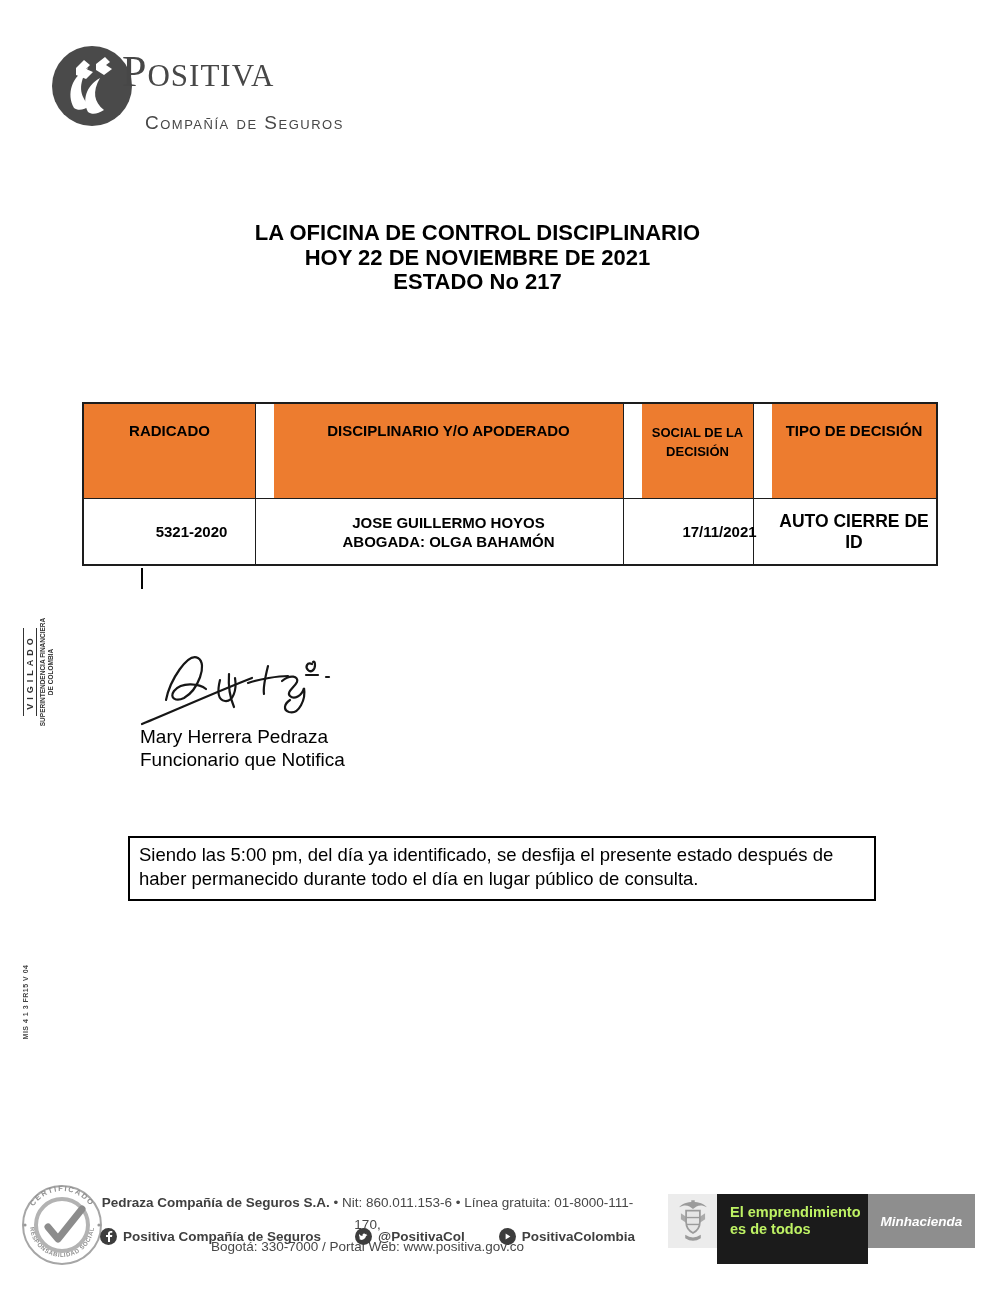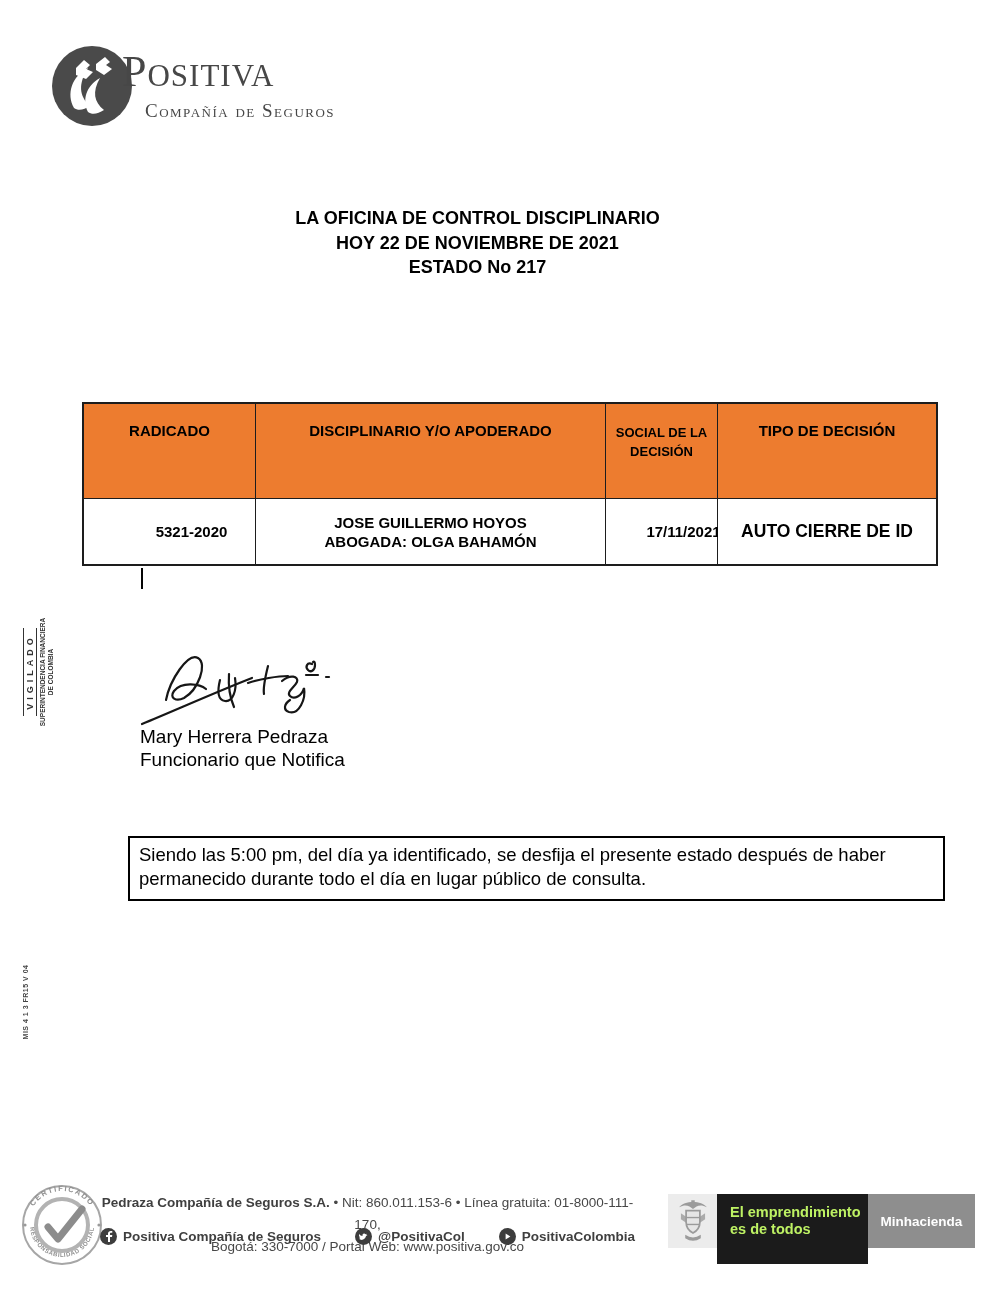--- a/index.html
+++ b/index.html
@@ -3,28 +3,28 @@
 <meta charset="utf-8">
 <style>
   html,body{margin:0;padding:0;background:#ffffff;}
   body{width:1000px;height:1294px;position:relative;font-family:"Liberation Sans",sans-serif;color:#000;}
   .abs{position:absolute;}
 
   
   .logo-wrap{left:48px;top:40px;width:300px;height:95px;}
   .logo-circle{position:absolute;left:0;top:2px;}
   .logo-word{position:absolute;left:74px;top:6px;font-family:"Liberation Serif",serif;font-size:44px;letter-spacing:1px;color:#474747;font-weight:500;}
-  .logo-sub{position:absolute;left:97px;top:60px;font-family:Liberation Serif, serif;font-variant:small-caps;font-size:19px;letter-spacing:1.5px;color:#474747;}
+  .logo-sub{position:absolute;left:97px;top:72px;font-family:Liberation Sans, sans-serif;font-variant:small-caps;font-size:19px;letter-spacing:1.5px;color:#474747;}
 
   
-  .title-block{left:0;top:206px;width:955px;text-align:center;font-weight:bold;font-size:18px;line-height:24.5px;}
+  .title-block{left:0;top:221px;width:955px;text-align:center;font-weight:bold;font-size:22px;line-height:24.5px;}
 
   
   .doc-table{left:82px;top:402px;width:856px;border:2px solid #1d1d1d;box-sizing:border-box;}
-  .tr{display:flex;}
+  .tr{display:flex;gap:18px;}
   .tr.head{height:94px;border-bottom:1.5px solid #1d1d1d;}
   .tr.body{height:65px;}
   .cell{box-sizing:border-box;border-right:1.5px solid #1d1d1d;display:flex;flex-direction:column;align-items:center;text-align:center;}
   .cell:last-child{border-right:none;}
   .c1{width:172px;} .c2{width:350px;} .c3{width:112px;} .c4{flex:1;}
   .tr.head .cell{background:#ED7C2F;font-weight:bold;font-size:15px;padding-top:18px;}
   .tr.head .c3{font-size:13px;line-height:19px;padding-top:19px;padding-left:6px;padding-right:6px;}
   .tr.body .cell{justify-content:center;font-weight:bold;background:#fff;}
   .tr.body .c1,.tr.body .c3{font-size:15px;padding-left:44px;}
   .tr.body .c2{font-size:15px;line-height:19px;}
@@ -37,33 +37,33 @@
   .sig-name{left:140px;top:726px;font-size:19px;}
   .sig-role{left:140px;top:749px;font-size:19px;font-weight:normal;}
 
   
   .vigilado{left:-47px;top:657px;width:170px;height:30px;transform:rotate(-90deg);transform-origin:center;display:flex;flex-direction:column;align-items:center;gap:2px;color:#333;}
   .vig-word{font-size:9px;font-weight:bold;letter-spacing:4px;border-top:1.2px solid #333;border-bottom:1.2px solid #333;padding:1px 6px;}
   .vig-sub{font-size:6.5px;line-height:7.5px;text-align:center;font-weight:bold;}
   .formcode{left:-18px;top:997px;width:90px;height:10px;transform:rotate(-90deg);transform-origin:center;font-size:7px;letter-spacing:.5px;color:#444;text-align:center;font-weight:bold;}
 
   
-  .notice{left:128px;top:836px;width:817px;box-sizing:border-box;border:2px solid #000;padding:5px 9px 8px 9px;font-size:18.5px;line-height:24px;}
+  .notice{left:128px;top:836px;width:748px;box-sizing:border-box;border:2px solid #000;padding:5px 9px 8px 9px;font-size:18.5px;line-height:24px;}
 
   
   .seal{left:20px;top:1183px;}
   .foot-text{left:95px;top:1192px;width:545px;text-align:center;font-size:13.5px;line-height:22px;color:#474747;}
   .foot-text b{color:#3f3f3f;}
   .social-row{left:95px;top:1228px;width:545px;display:flex;justify-content:center;gap:34px;align-items:flex-end;}
   .social-item{display:flex;align-items:center;gap:6px;font-size:13.5px;font-weight:bold;color:#3f3f3f;}
   .sicon{width:17px;height:17px;border-radius:50%;background:#3d3d3d;display:flex;align-items:center;justify-content:center;flex:none;}
   .sicon svg{display:block;}
   .gov-light{left:668px;top:1194px;width:49px;height:54px;background:#ececec;display:flex;align-items:center;justify-content:center;}
   .gov-black{left:717px;top:1194px;width:151px;height:70px;background:#1b1b1b;box-sizing:border-box;padding:10px 0 12px 13px;color:#bef264;font-weight:bold;font-size:14.5px;line-height:16.5px;}
-  .gov-gray{left:868px;top:1194px;width:107px;height:54px;background:#8e8e8e;display:flex;align-items:center;justify-content:center;color:#fff;font-size:13.5px;font-weight:bold;}
+  .gov-gray{left:868px;top:1194px;width:107px;height:54px;background:#8e8e8e;display:flex;align-items:center;justify-content:center;color:#fff;font-size:13.5px;font-weight:bold;font-style:italic;}
 </style>
 </head>
 <body>
 
 <div class="abs logo-wrap">
   <svg class="logo-circle" width="88" height="88" viewBox="0 0 88 88">
     <circle cx="44" cy="44" r="40" fill="#4a4a4a"></circle>
     <polygon points="64,4 90,4 90,32" fill="#ffffff"></polygon>
     <path d="M26,66 C18,52 24,34 40,26 C30,42 31,54 42,64 C36,68 30,69 26,66 Z" fill="#ffffff"></path>
     <path d="M40,70 C34,58 38,44 52,36 C44,50 46,60 56,68 C50,72 44,73 40,70 Z" fill="#ffffff"></path>

